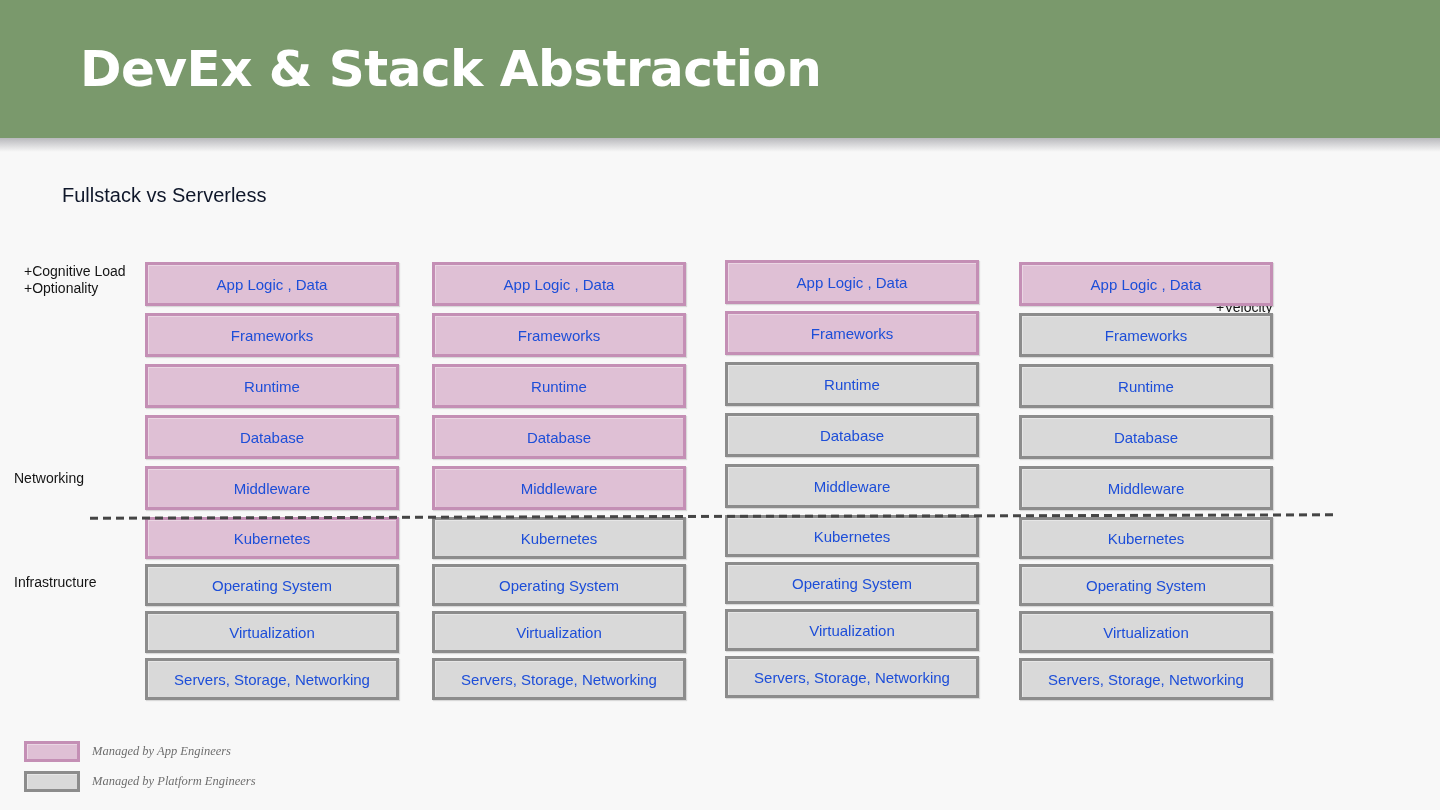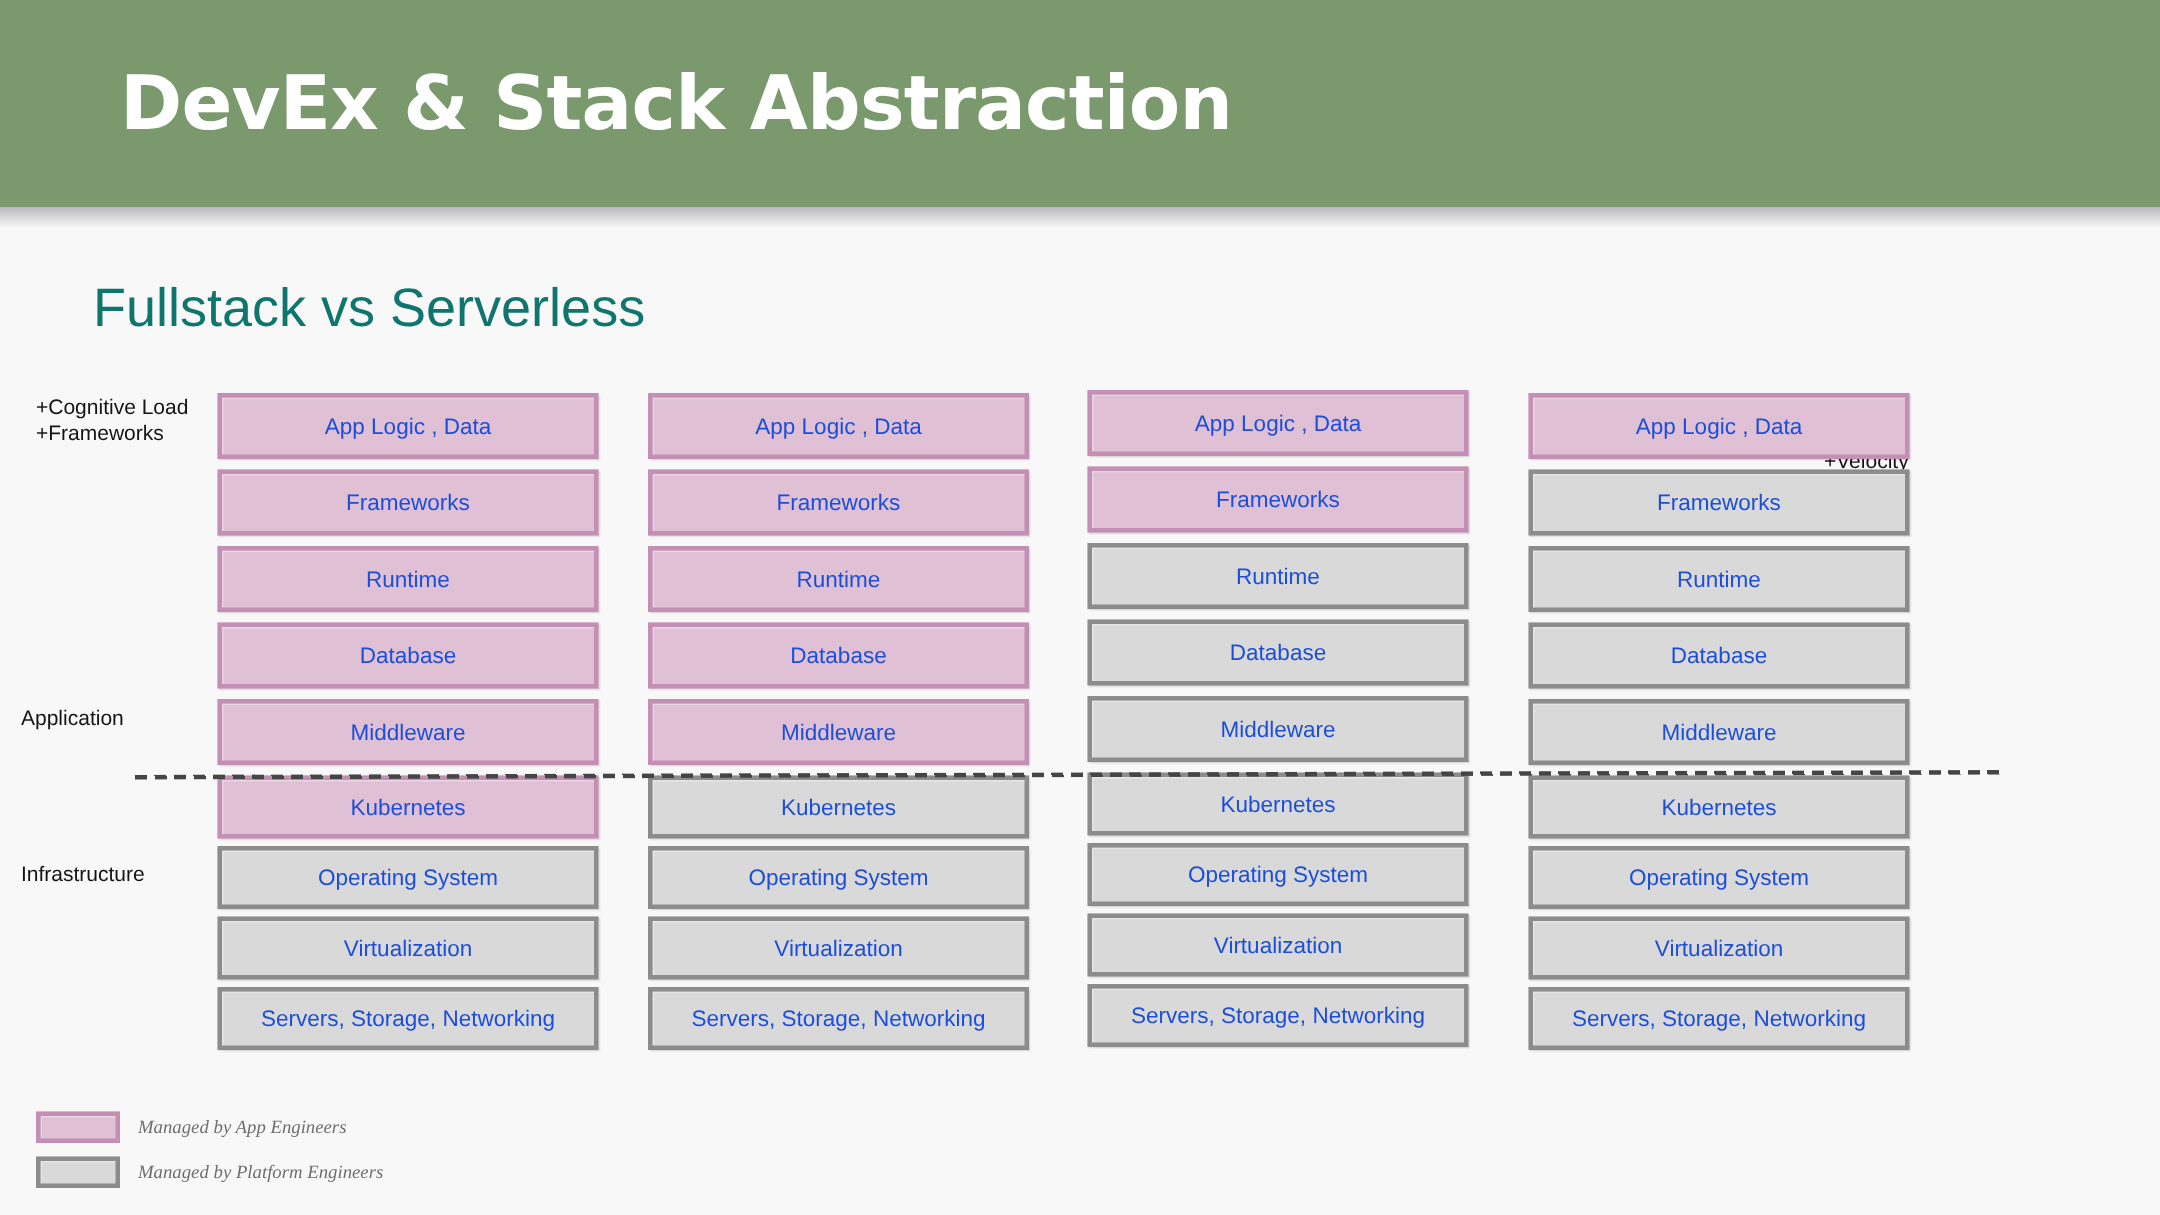--- a/index.html
+++ b/index.html
@@ -18,21 +18,21 @@
     background:linear-gradient(to bottom, rgba(90,90,100,0.40), rgba(90,90,100,0.0));
   }
   .title {
     position:absolute; left:80px; top:40px;
     font-family:"DejaVu Sans","Liberation Sans",sans-serif;
     font-size:50px; font-weight:700; color:#ffffff; letter-spacing:-0.5px;
     white-space:nowrap;
   }
   .subtitle {
     position:absolute; left:62px; top:184px;
-    font-size:36px; font-weight:400; color:#0f766e; white-space:nowrap;
+    font-size:20px; font-weight:400; color:#0f172a; white-space:nowrap;
   }
   .anno { position:absolute; color:#141414; font-size:14px; white-space:nowrap; }
   .anno.bold { font-weight:400; }
   .anno-cognitive { left:24px; top:263px; line-height:17px; }
   .anno-application { left:14px; top:470px; }
   .anno-infrastructure { left:14px; top:574px; }
   .anno-velocity { left:1216px; top:260px;margin-top:39px; }
   .columns { position:absolute; left:0; top:0; width:1440px; height:810px; }
   .stack-column { position:absolute; top:262px; width:254px; }
   .stack-column.c0 { left:145px; }
@@ -68,23 +68,23 @@
 
   <div class="header">
     <div class="title">DevEx &amp; Stack Abstraction</div>
   </div>
   <div class="header-shadow"></div>
 
   <div class="subtitle">Fullstack vs Serverless</div>
 
   <div class="anno bold anno-cognitive">
     <div>+Cognitive Load</div>
-    <div>+Frameworks</div>
+    <div>+Optionality</div>
   </div>
-  <div class="anno anno-application">Application</div>
+  <div class="anno anno-application">Networking</div>
   <div class="anno anno-infrastructure">Infrastructure</div>
   <div class="anno bold anno-velocity">+Velocity</div>
 
   <div class="columns" id="columns">
       <div class="stack-column c0">
         <div class="app-stack">
           <div class="box app">
             <span>App Logic , Data</span>
           </div>
           <div class="box app">

